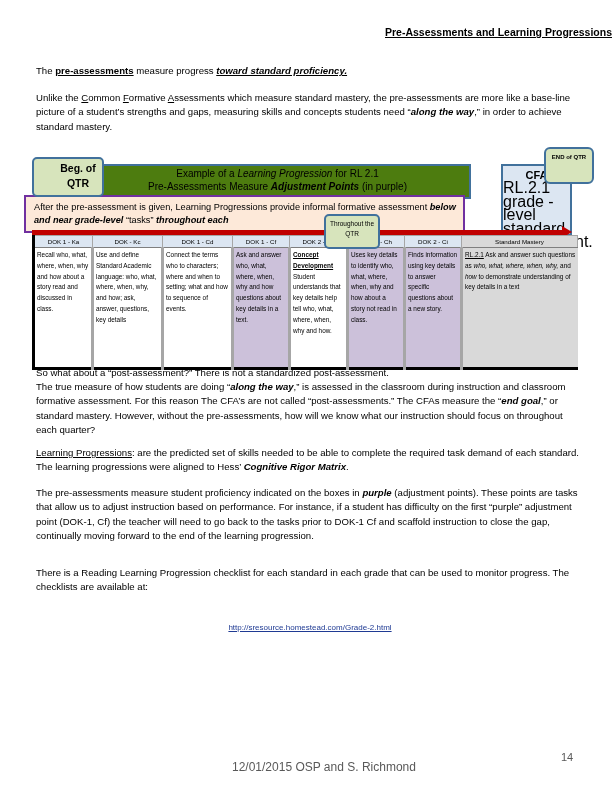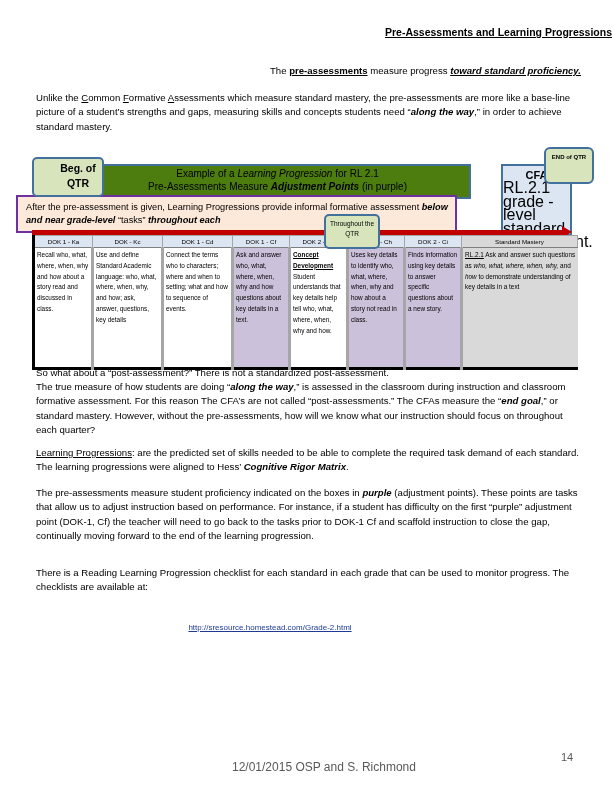--- a/index.html
+++ b/index.html
@@ -8,21 +8,21 @@
   .abs { position: absolute; }
   .title { left: 0; width: 612px; top: 26px; text-align: right; font-size: 10.5px; font-weight: bold; text-decoration: underline; }
   .para { left: 36px; width: 545px; font-size: 9.6px; line-height: 14.4px; }
   .u { text-decoration: underline; }
   .bi { font-weight: bold; font-style: italic; }
 
   
   .main-box { left: 84px; top: 164px; width: 383px; height: 31px; background: #4d7c0f; border: 2px solid #41719c; }
   .main-box .l1 { position: absolute; left: 0; right: 0; top: 2px; text-align: center; font-size: 10px; }
   .main-box .l2 { position: absolute; left: 0; right: 0; top: 15px; text-align: center; font-size: 10px; }
-  .inner-box { left: 16px; top: 195px; width: 437px; height: 34px; background: #fde9d9; border: 2px solid #7030a0; }
+  .inner-box { left: 24px; top: 195px; width: 437px; height: 34px; background: #fde9d9; border: 2px solid #7030a0; }
   .inner-box .t { position: absolute; left: 8px; top: 4px; width: 425px; font-size: 9.2px; line-height: 13px; }
   .beg-box { left: 32px; top: 157px; width: 48px; height: 34px; background: #d7e4bc; border: 2.5px solid #41719c; border-radius: 5px;
              text-align: center; font-size: 10.5px; font-weight: bold; line-height: 15px; padding-top: 2px; box-sizing: content-box; padding-left: 20px; }
   .cfa-box { left: 501px; top: 164px; width: 67px; height: 68px; background: #dce6f2; border: 2px solid #41719c; }
   .cfa-box .h { text-align: center; font-weight: bold; font-size: 11px; margin-top: 3px; }
   .cfa-box .b { font-size: 16px; line-height: 13.5px; }
   .end-box { left: 544px; top: 147px; width: 46px; height: 30px; background: #d7e4bc; border: 2.5px solid #41719c; border-radius: 6px;
              text-align: center; font-size: 6px; font-weight: bold; line-height: 11px; padding-top: 3px; }
   .arrow-bar { left: 32px; top: 230px; width: 532px; height: 5px; background: #c00000; }
   .arrow-head { left: 562px; top: 226px; width: 0; height: 0; border-top: 6.5px solid transparent; border-bottom: 6.5px solid transparent; border-left: 10px solid #c00000; }
@@ -32,30 +32,30 @@
   table.lp { position: absolute; left: 32px; top: 235px; width: 544px; border-collapse: collapse; table-layout: fixed;
              border-left: 3px solid #000; border-bottom: 3px solid #000; }
   table.lp th { background: #dce6f2; font-weight: normal; font-size: 6.2px; height: 11px; padding: 0; text-align: center;
                 border: 1px solid #a6a6a6; border-bottom: 1px solid #7f7f7f; }
   table.lp td { vertical-align: top; font-size: 6.4px; line-height: 10.8px; padding: 2px 2px 0 2px; height: 117px;
                 border-left: 3px solid #a6a6a6; }
   table.lp td.white { background: #ffffff; }
   table.lp td.purple { background: #ccc1da; }
   table.lp td.grey { background: #d9d9d9; }
   table.lp th.grey { background: #d9d9d9; }
-  .link { left: 0; width: 540px; top: 623px; text-align: center; font-size: 8px; color: #1f3a93; text-decoration: underline; }
+  .link { left: 0; width: 540px; top: 623px; text-align: center; font-size: 8px; color: #1f3a93; text-decoration: underline; padding-left: 40px; }
   .footer { left: 232px; top: 760px; font-size: 12px; color: #595959; }
   .pagenum { left: 561px; top: 751px; font-size: 11px; color: #595959; }
 </style>
 </head>
 <body>
 
 <div class="abs title">Pre-Assessments and Learning Progressions</div>
 
-<div class="abs para" style="top:64px;text-align:right;">
+<div class="abs para" style="top:64px;">
   <span>The </span><span class="u" style="font-weight:bold;">pre-assessments</span><span>  measure progress </span><span class="u bi">toward standard proficiency.</span>
 </div>
 
 <div class="abs para" style="top:91px;">
   <span>Unlike the </span><span class="u">C</span><span>ommon </span><span class="u">F</span><span>ormative </span><span class="u">A</span><span>ssessments which measure standard mastery, the pre-assessments are more like a base-line picture of a student’s strengths and gaps, measuring skills and concepts students need “</span><span class="bi">along the way</span><span>,” in order to achieve standard mastery.</span>
 </div>
 
 <div class="abs main-box">
   <div class="l1"><span>Example of a </span><i style="font-style:italic;">Learning Progression</i><span> for RL 2.1</span></div>
   <div class="l2"><span>Pre-Assessments Measure </span><span class="bi">Adjustment Points</span><span> (in purple)</span></div>

